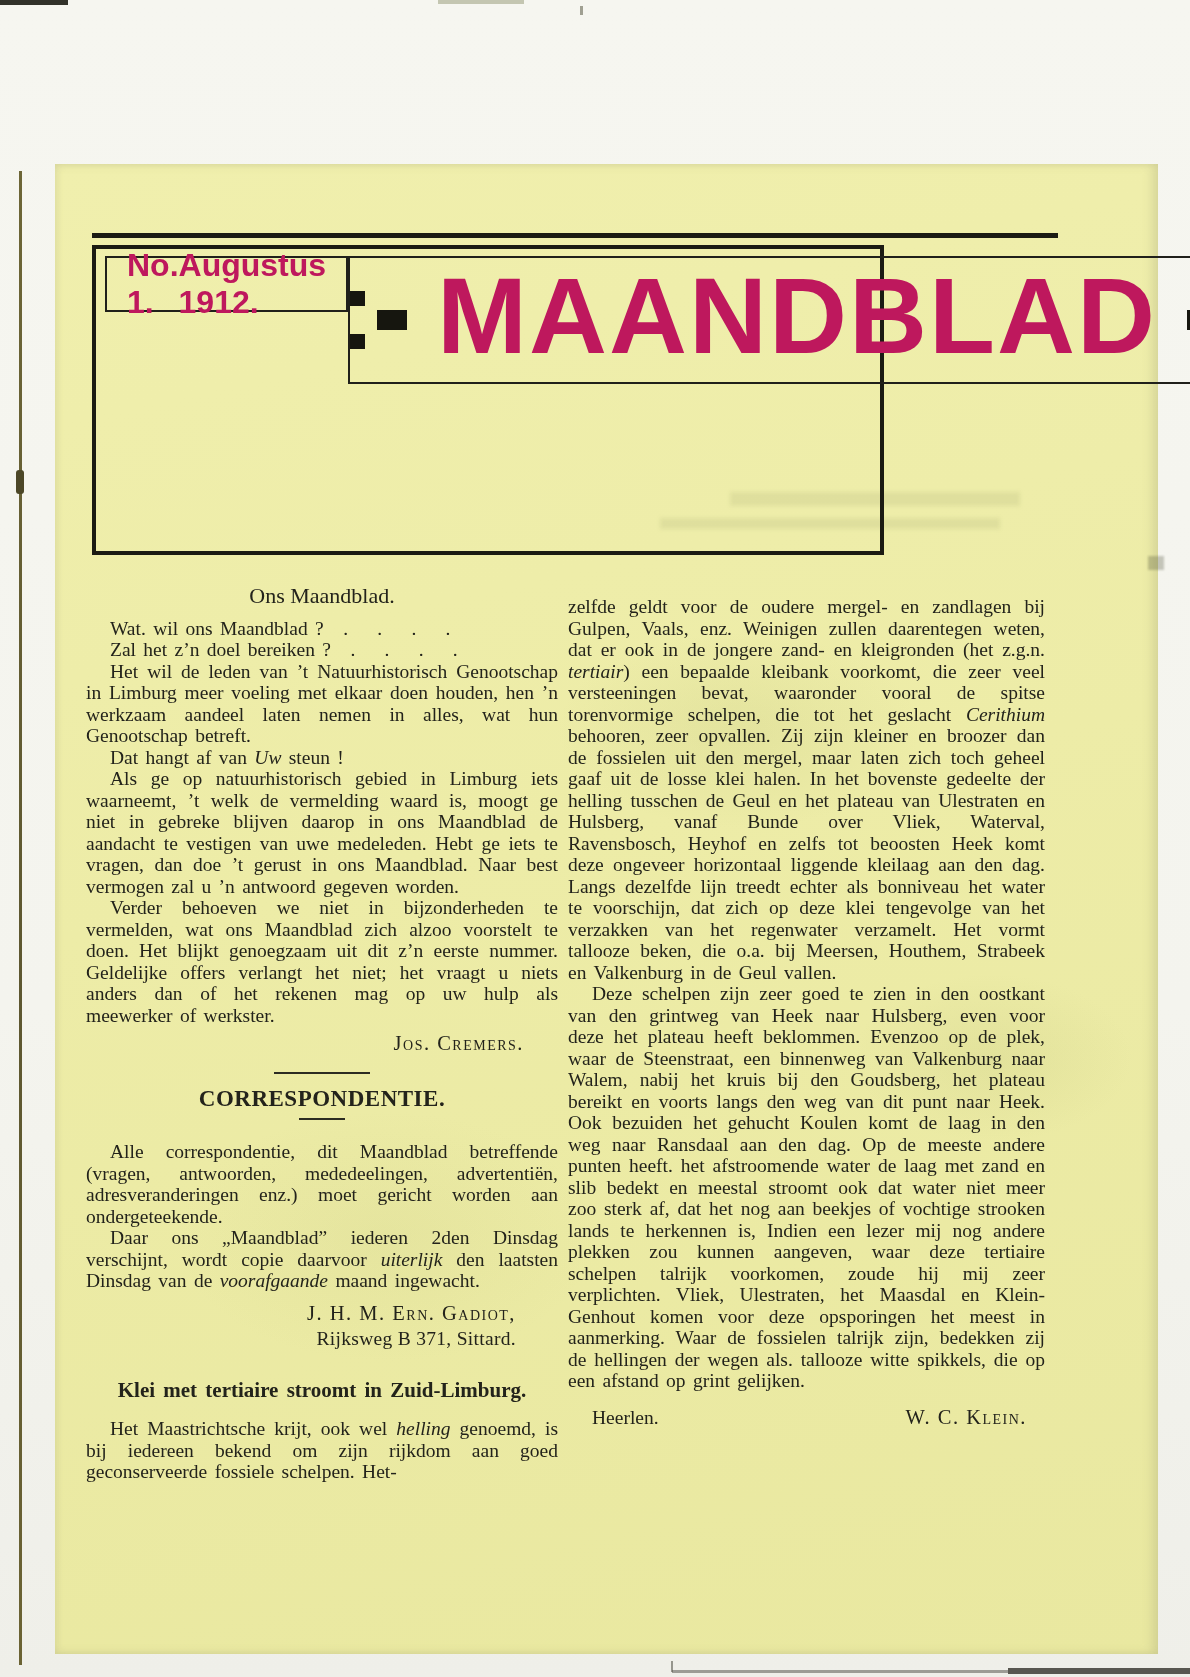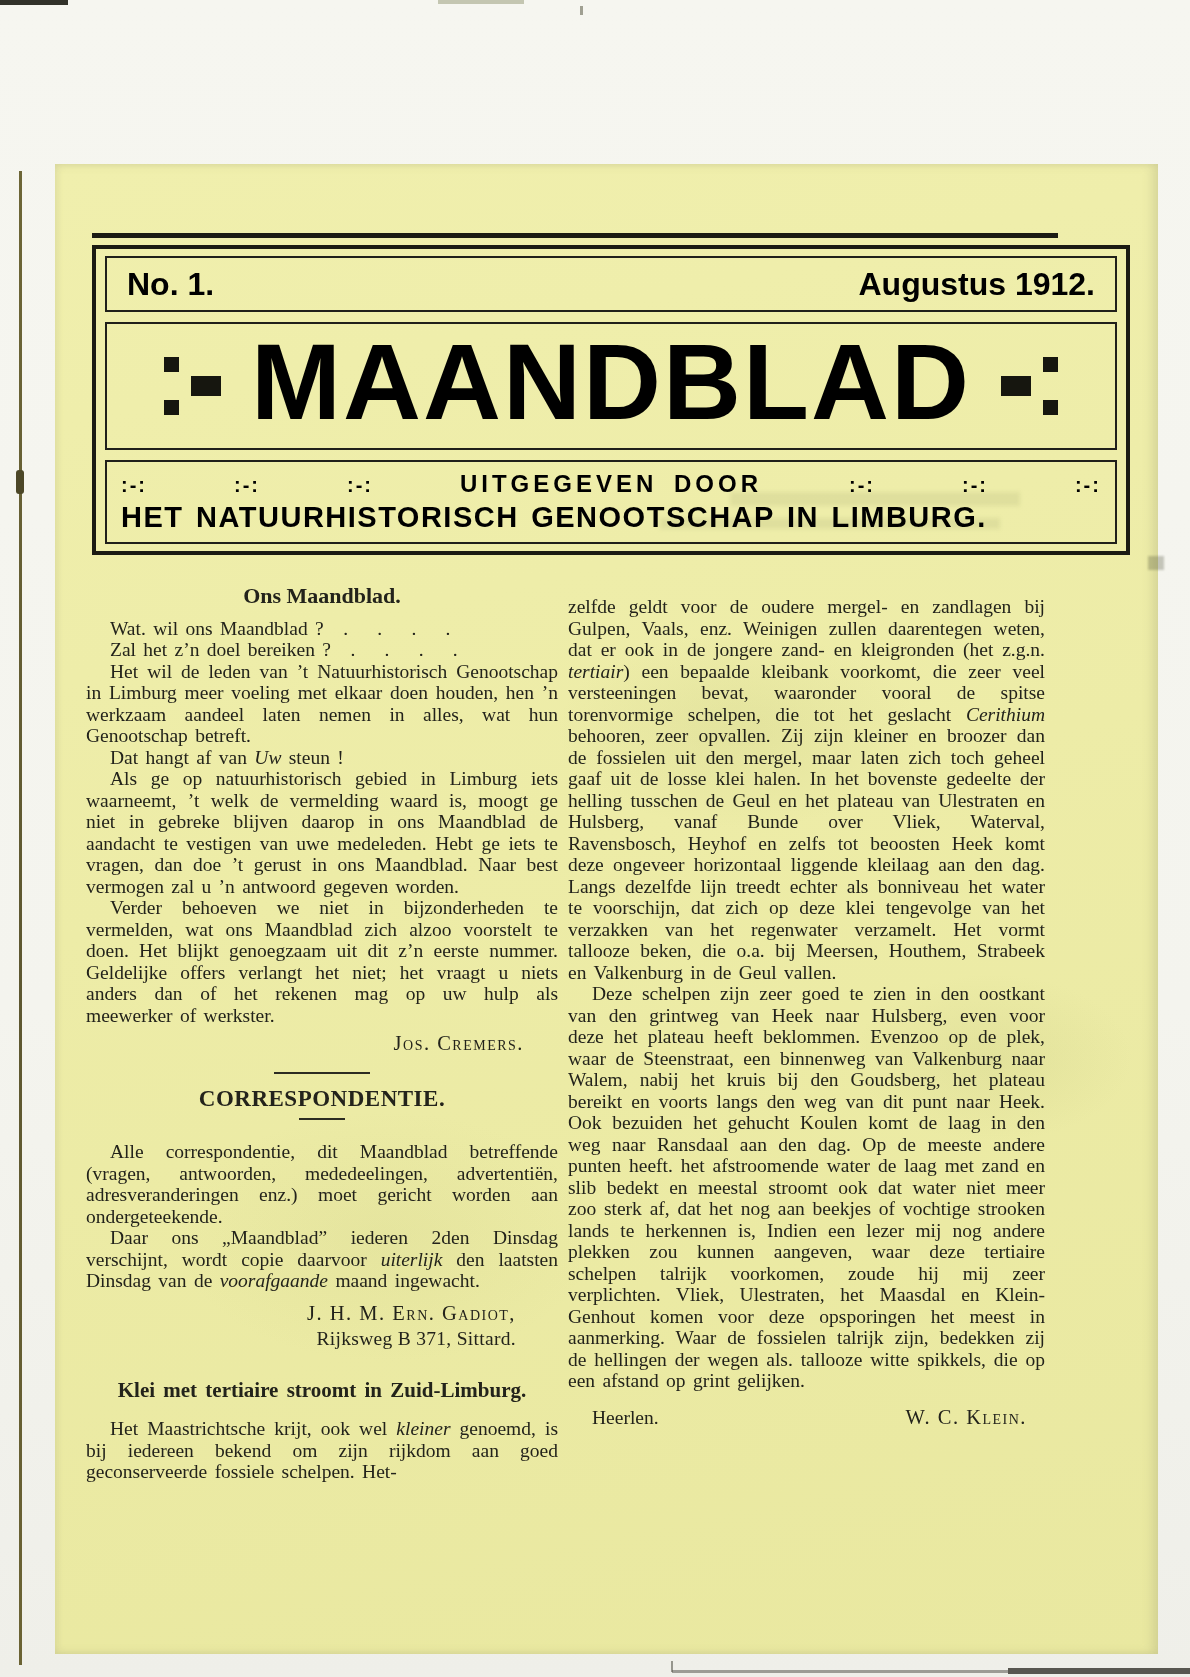--- a/index.html
+++ b/index.html
@@ -29,23 +29,23 @@
       linear-gradient(168deg,#f0efad 0%,#edeca7 45%,#e9e8a0 100%);
     box-shadow:inset -6px 0 10px rgba(150,150,110,.25), inset 3px 0 6px rgba(160,160,120,.18);
   }
   .ghost{position:absolute;background:rgba(100,110,60,.10);filter:blur(2px);}
   .g1{left:730px;top:492px;width:290px;height:14px;}
   .g2{left:660px;top:518px;width:340px;height:11px;}
   .edge-speck{position:absolute;left:1148px;top:556px;width:16px;height:14px;background:rgba(70,72,48,.28);filter:blur(1px);}
 
   
   .mast-topline{position:absolute;left:92px;top:233px;width:966px;height:5px;background:#1b1b13;}
-  .mast{position:absolute;left:92px;top:245px;width:1038px;height:310px;box-sizing:border-box;
-    border:4px solid #1b1b13;padding:7px 9px;display:flex;flex-direction:column;justify-content:space-between;
-    font-family:"Liberation Sans","DejaVu Sans",sans-serif;color:#000000;}
+  .mast{position:absolute;left:92px;top:245px;width:792px;height:310px;box-sizing:border-box;
+    border:4px solid #1b1b13;padding:7px 9px;display:flex;flex-direction:row;justify-content:space-between;
+    font-family:"Liberation Sans","DejaVu Sans",sans-serif;color:#be185d;}
   .mast-row{box-sizing:border-box;border:2px solid #20201a;}
   .issue-row{height:56px;display:flex;justify-content:space-between;align-items:center;padding:0 20px;
     font-weight:bold;font-size:32px;}
   .title-row{height:128px;display:flex;align-items:center;justify-content:center;gap:30px;}
   .title-text{font-weight:bold;font-size:108px;line-height:1;letter-spacing:2px;transform:translateY(-4px);}
   .orn{display:flex;align-items:center;gap:12px;}
   .orn.flip{flex-direction:row-reverse;}
   .orn .colon{display:flex;flex-direction:column;gap:28px;}
   .orn .dot{width:15px;height:15px;background:#16160f;}
   .orn .dash{width:30px;height:20px;background:#16160f;}
@@ -55,21 +55,21 @@
   .pub-label{font-size:24px;letter-spacing:4px;word-spacing:6px;}
   .pub-line2{text-align:left;font-weight:bold;font-size:29px;letter-spacing:1.5px;word-spacing:3px;white-space:nowrap;}
 
   
   .col{position:absolute;font-size:19.5px;line-height:21.5px;}
   .col-left{left:86px;top:585px;width:472px;}
   .col-right{left:568px;top:596px;width:477px;}
   p.para{margin:0;text-align:justify;word-spacing:2.5px;}
   p.indent{text-indent:24px;}
   em{font-style:italic;}
-  .h-ons{font-weight:bold;font-size:22px;text-align:center;margin:0 0 11px 0;}
+  .h-ons{font-weight:normal;font-size:22px;text-align:center;margin:0 0 11px 0;}
   .sig-right{text-align:right;padding-right:34px;margin-top:7px;}
   .sc{font-variant:small-caps;letter-spacing:1.5px;font-size:20.5px;}
   .rule{height:2px;background:#2c2c22;width:96px;margin:17px auto 13px auto;}
   .rule-sm{height:2px;background:#2c2c22;width:46px;margin:9px auto 21px auto;}
   .h-corr{font-weight:bold;font-size:23px;text-align:center;letter-spacing:.5px;margin:14px 0 0 0;}
   .sig-block{text-align:right;padding-right:42px;margin-top:9px;line-height:25px;}
   .sig-block .addr{font-size:19.5px;letter-spacing:.3px;}
   .h-klei{font-weight:bold;font-size:21px;text-align:center;margin:29px 0 17px 0;word-spacing:3px;}
   .closing-row{display:flex;justify-content:space-between;margin-top:15px;padding:0 18px 0 24px;}
 </style>
@@ -139,21 +139,21 @@
   <div class="rule"></div>
   <h2 class="h-corr">CORRESPONDENTIE.</h2>
   <div class="rule-sm"></div>
   <p class="para indent"><span>Alle correspondentie, dit Maandblad betreffende (vragen, antwoorden, mededeelingen, advertentiën, adresveranderingen enz.) moet gericht worden aan ondergeteekende.</span></p>
   <p class="para indent"><span>Daar ons „Maandblad” iederen 2den Dinsdag verschijnt, wordt copie daarvoor </span><em>uiterlijk</em><span> den laatsten Dinsdag van de </span><em>voorafgaande</em><span> maand ingewacht.</span></p>
   <div class="sig-block">
     <div class="sc">J. H. M. Ern. Gadiot,</div>
     <div class="addr">Rijksweg B 371, Sittard.</div>
   </div>
   <h2 class="h-klei">Klei met tertiaire stroomt in Zuid-Limburg.</h2>
-  <p class="para indent"><span>Het Maastrichtsche krijt, ook wel </span><em>kleiner</em><span> genoemd, is bij iedereen bekend om zijn rijkdom aan goed geconserveerde fossiele schelpen. Het-</span></p>
+  <p class="para indent"><span>Het Maastrichtsche krijt, ook wel </span><em>helling</em><span> genoemd, is bij iedereen bekend om zijn rijkdom aan goed geconserveerde fossiele schelpen. Het-</span></p>
 </div>
 
 <div class="col col-right">
   <p class="para"><span>zelfde geldt voor de oudere mergel- en zandlagen bij Gulpen, Vaals, enz. Weinigen zullen daarentegen weten, dat er ook in de jongere zand- en kleigronden (het z.g.n. </span><em>tertiair</em><span>) een bepaalde kleibank voorkomt, die zeer veel versteeningen bevat, waaronder vooral de spitse torenvormige schelpen, die tot het geslacht </span><em>Cerithium</em><span> behooren, zeer opvallen. Zij zijn kleiner en broozer dan de fossielen uit den mergel, maar laten zich toch geheel gaaf uit de losse klei halen. In het bovenste gedeelte der helling tusschen de Geul en het plateau van Ulestraten en Hulsberg, vanaf Bunde over Vliek, Waterval, Ravensbosch, Heyhof en zelfs tot beoosten Heek komt deze ongeveer horizontaal liggende kleilaag aan den dag. Langs dezelfde lijn treedt echter als bonniveau het water te voorschijn, dat zich op deze klei tengevolge van het verzakken van het regenwater verzamelt. Het vormt tallooze beken, die o.a. bij Meersen, Houthem, Strabeek en Valkenburg in de Geul vallen.</span></p>
   <p class="para indent"><span>Deze schelpen zijn zeer goed te zien in den oostkant van den grintweg van Heek naar Hulsberg, even voor deze het plateau heeft beklommen. Evenzoo op de plek, waar de Steenstraat, een binnenweg van Valkenburg naar Walem, nabij het kruis bij den Goudsberg, het plateau bereikt en voorts langs den weg van dit punt naar Heek. Ook bezuiden het gehucht Koulen komt de laag in den weg naar Ransdaal aan den dag. Op de meeste andere punten heeft. het afstroomende water de laag met zand en slib bedekt en meestal stroomt ook dat water niet meer zoo sterk af, dat het nog aan beekjes of vochtige strooken lands te herkennen is, Indien een lezer mij nog andere plekken zou kunnen aangeven, waar deze tertiaire schelpen talrijk voorkomen, zoude hij mij zeer verplichten. Vliek, Ulestraten, het Maasdal en Klein-Genhout komen voor deze opsporingen het meest in aanmerking. Waar de fossielen talrijk zijn, bedekken zij de hellingen der wegen als. tallooze witte spikkels, die op een afstand op grint gelijken.</span></p>
   <div class="closing-row">
     <span>Heerlen.</span>
     <span class="sc">W. C. Klein.</span>
   </div>
 </div>

